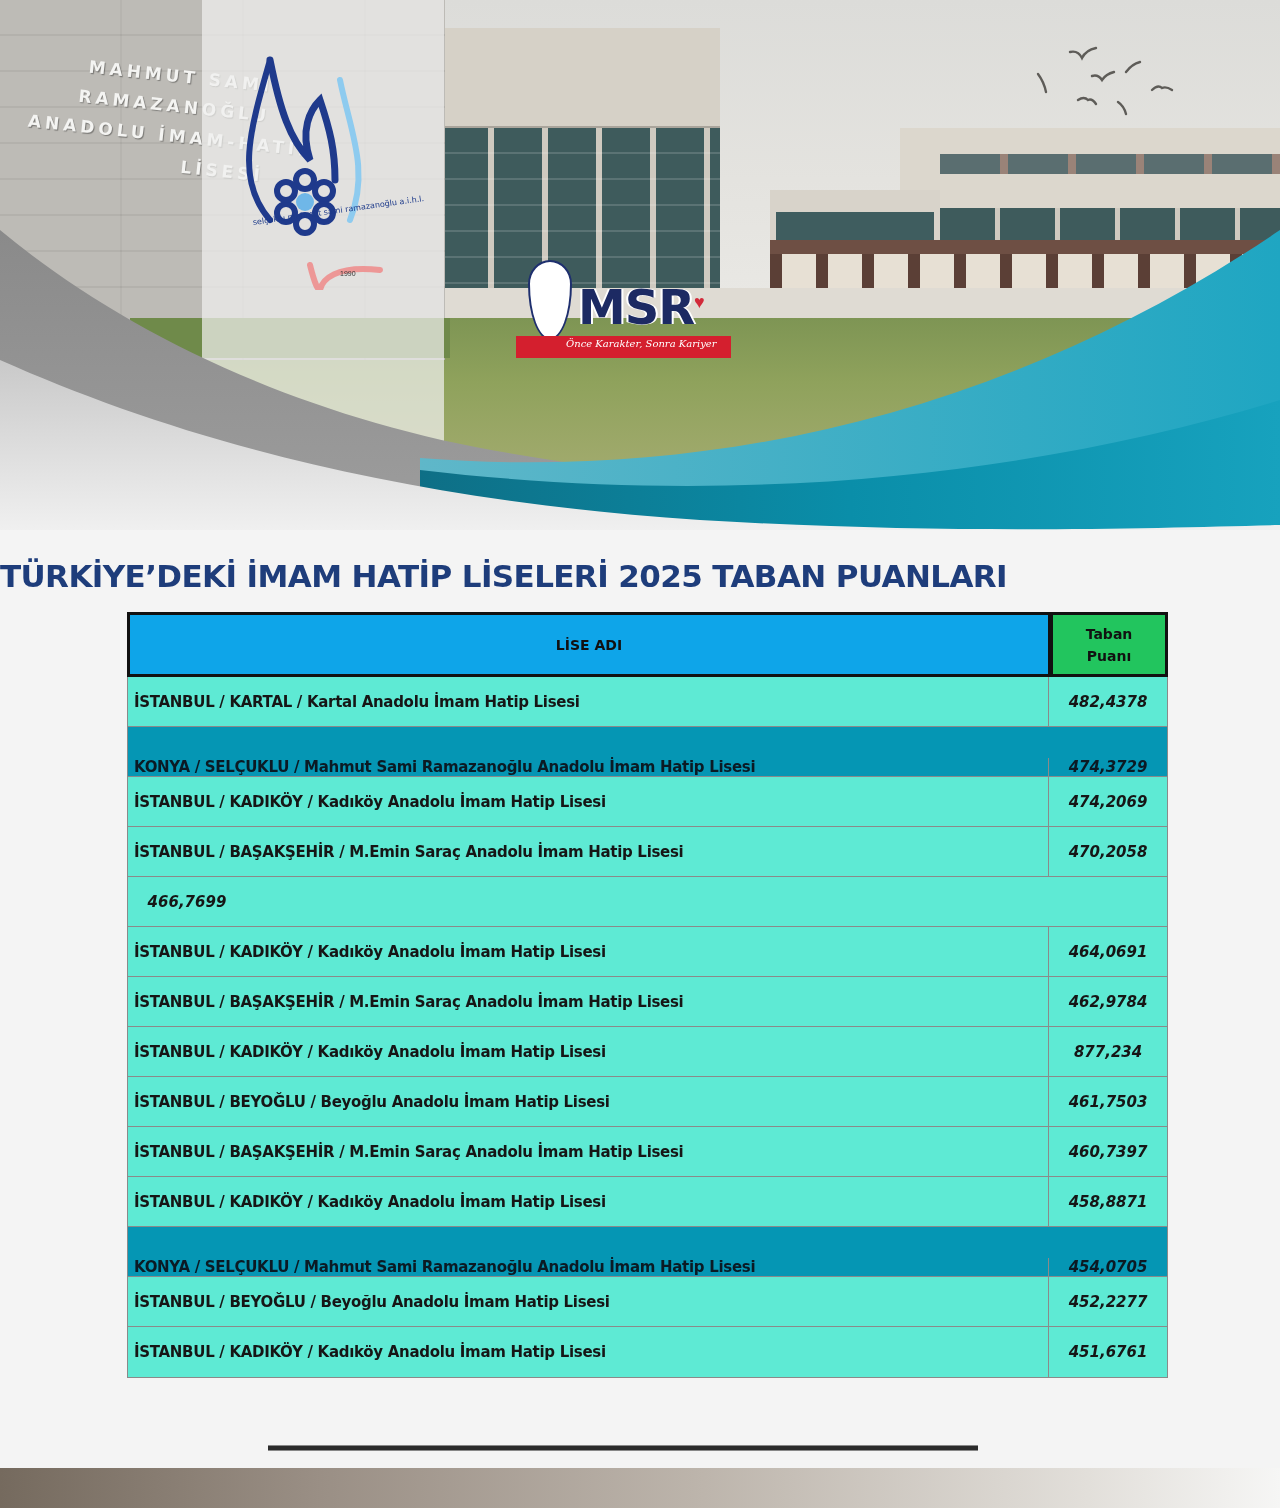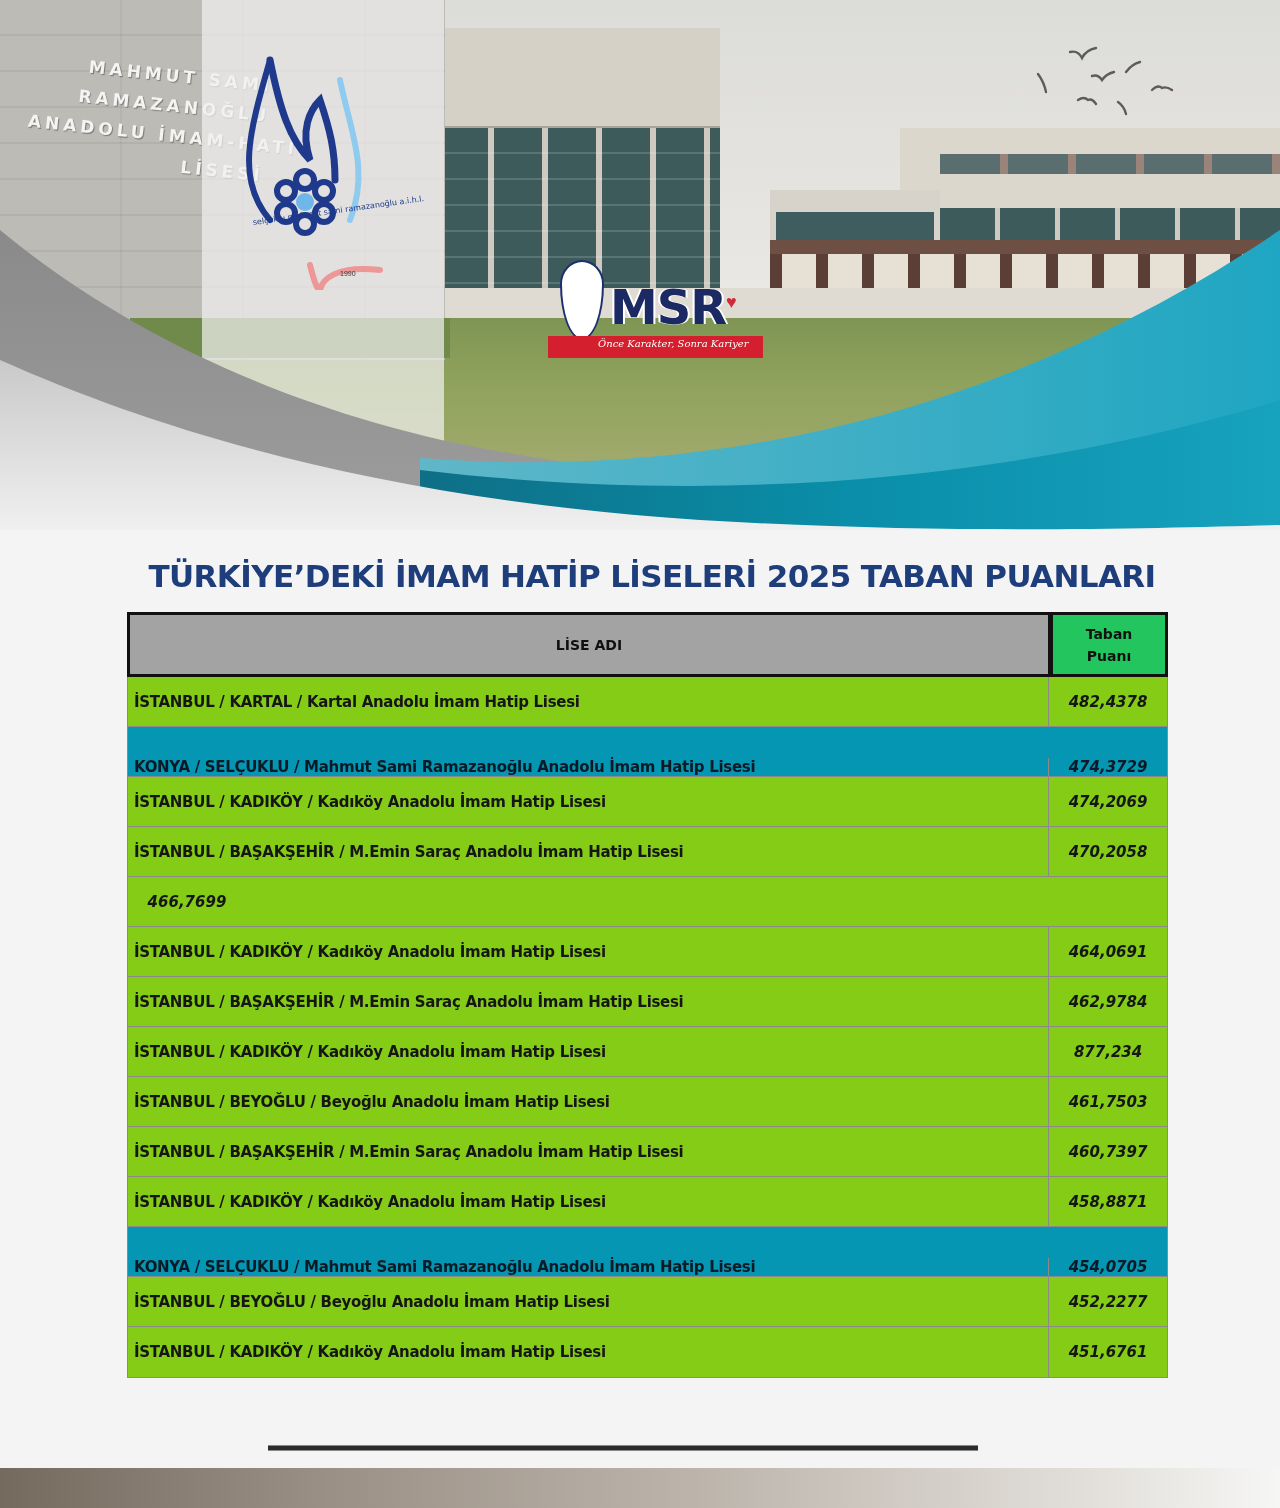--- a/index.html
+++ b/index.html
@@ -34,21 +34,21 @@
                background: repeating-linear-gradient(90deg, #3e5b5c 0 55px, #cfcac0 55px 60px); }
   .colonnade { position: absolute; left: 770px; top: 240px; width: 510px; height: 60px; background: #6e4f44; }
   .colonnade::after { content: ""; position: absolute; left: 0; right: 0; top: 14px; bottom: 0;
                background: repeating-linear-gradient(90deg, #5b3f36 0 12px, #e7e0d4 12px 46px); }
   .plaza { position: absolute; left: 440px; top: 288px; width: 840px; height: 90px; background: #dfdbd3; }
   .grass { position: absolute; left: 130px; top: 318px; width: 1150px; height: 160px;
            background: linear-gradient(180deg, #7e9554 0%, #8fa25c 40%, #a3ab6f 100%); }
   .grass-left { position: absolute; left: 130px; top: 318px; width: 320px; height: 40px; background: #6f8a4a; }
 
   
-  .msr { position: absolute; left: 548px; top: 258px; width: 215px; height: 120px; }
+  .msr { position: absolute; left: 516px; top: 258px; width: 215px; height: 120px; }
   .msr .drop { position: absolute; left: 12px; top: 2px; width: 44px; height: 80px; background: #fff;
                border-radius: 50% 50% 50% 50% / 30% 30% 70% 70%; border: 2px solid #1e2f6e; }
   .msr .letters { position: absolute; left: 62px; top: 20px; font-family: "DejaVu Sans", sans-serif; font-weight: bold;
                font-size: 48px; line-height: 58px; color: #1c2a63; letter-spacing: -1px; text-shadow: 0 0 0 #fff, 2px 0 0 #fff, -2px 0 0 #fff; }
   .msr .heart { position: absolute; left: 178px; top: 34px; color: #d22a3a; font-size: 18px; }
   .msr .bar { position: absolute; left: 0; top: 78px; width: 215px; height: 22px; background: #d41f2e; }
   .msr .slogan { position: absolute; left: 50px; top: 80px; font-family: "DejaVu Serif", serif; font-style: italic;
                font-size: 10px; color: #fff; white-space: nowrap; }
 
   
@@ -57,33 +57,33 @@
   .logo-caption { position: absolute; left: 252px; top: 206px; font-size: 8px; color: #1d3a8a; transform: rotate(-8deg);
                   font-family: "DejaVu Sans", sans-serif; white-space: nowrap; }
   .logo-year { position: absolute; left: 340px; top: 270px; font-size: 7px; color: #333; }
 
   .birds { position: absolute; left: 1030px; top: 44px; width: 180px; height: 80px; }
 
   
   .swoosh { position: absolute; left: 0; top: 0; width: 1280px; height: 540px; }
 
   
-  .page-title { position: absolute; left: 0; top: 558px; width: 1280px; text-align: center;
-                color: #1e3d7b; font-family: "DejaVu Sans", sans-serif; font-weight: bold; font-size: 31px; letter-spacing: -0.6px; padding-left: 24px; }
+  .page-title { position: absolute; left: 0; top: 558px; width: 1280px; text-align: left;
+                color: #1e3d7b; font-family: "DejaVu Sans", sans-serif; font-weight: bold; font-size: 31px; letter-spacing: -0.6px; }
 
   
   .table { position: absolute; left: 127px; top: 612px; width: 1041px; }
   .thead { display: flex; height: 65px; }
   .th-name { width: 923px; border: 3px solid #111; border-right: 2px solid #111; display: flex; align-items: center; justify-content: center;
-             font-family: "DejaVu Sans", sans-serif; font-weight: bold; font-size: 14px; color: #111; background: #a3a3a3; }
+             font-family: "DejaVu Sans", sans-serif; font-weight: bold; font-size: 14px; color: #111; background: #0ea5e9; }
   .th-score { width: 118px; border: 3px solid #111; display: flex; align-items: center; justify-content: center; text-align: center;
              font-family: "DejaVu Sans", sans-serif; font-weight: bold; font-size: 14px; line-height: 22px; color: #111; background: #22c55e; }
   .th-score span { display: block; }
   .tbody { border-left: 1px solid #8a8a8a; border-right: 1px solid #8a8a8a; border-bottom: 1px solid #8a8a8a; }
-  .row { display: flex; height: 50px; border-bottom: 1px solid #8a8a8a; background: #84cc16; }
+  .row { display: flex; height: 50px; border-bottom: 1px solid #8a8a8a; background: #5eead4; }
   .row:last-child { border-bottom: none; }
   .row.hl { background: #0596b4; align-items: flex-end; }
   .cell-name { width: 922px; border-right: 1px solid #8a8a8a; display: flex; align-items: center; padding-left: 6px;
                font-family: "DejaVu Sans", sans-serif; font-weight: bold; font-size: 15px; color: #161616; letter-spacing: -0.3px; white-space: nowrap; }
   .cell-score { width: 118px; display: flex; align-items: center; justify-content: center;
                font-family: "DejaVu Sans", sans-serif; font-weight: bold; font-size: 15px; color: #161616; font-style: italic; }
   .row.hl .cell-name, .row.hl .cell-score { color: #0b1a24; }
 
   .divider { position: absolute; left: 268px; top: 1446px; width: 710px; height: 4px; background: #2b2b2b; box-shadow: 0 -1px 0 #888, 0 1px 0 #888; }
   .footer-band { position: absolute; left: 0; top: 1468px; width: 1280px; height: 40px;

